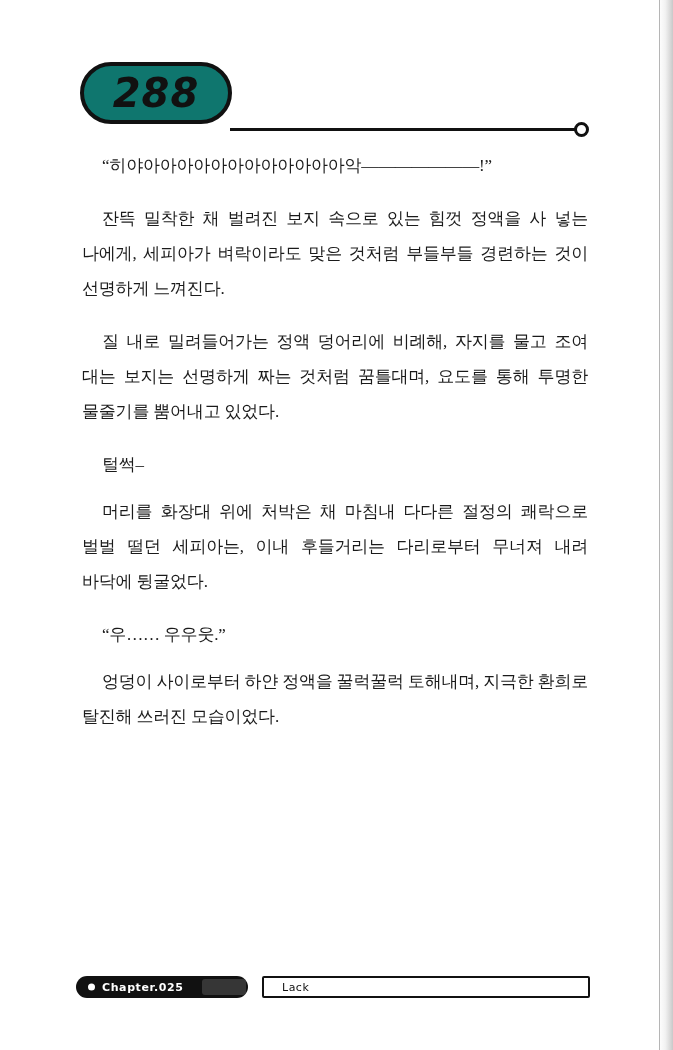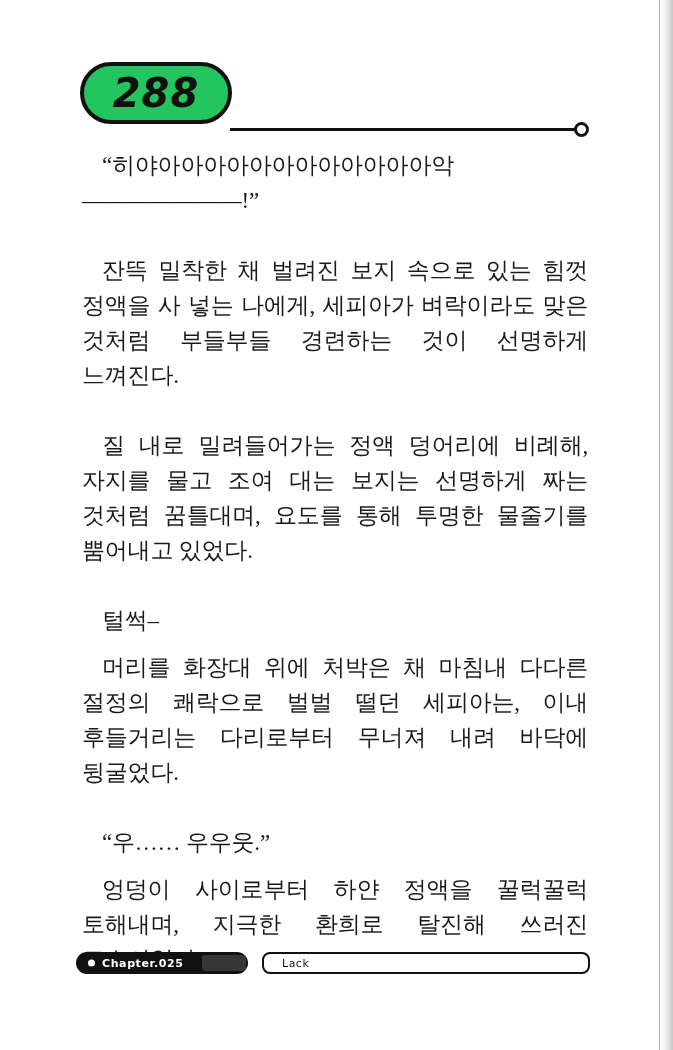--- a/index.html
+++ b/index.html
@@ -52,21 +52,21 @@
   }
   .num-pill {
     position: absolute;
     left: 0;
     top: 0;
     width: 152px;
     height: 62px;
     border: 4px solid #111;
     border-radius: 31px;
     box-sizing: border-box;
-    background: #22c55e;
+    background: #0f766e;
   }
   .num-pill .num {
     position: absolute;
     left: 0;
     right: 0;
     top: 50%;
     transform: translateY(-50%);
     text-align: center;
     font-family: "DejaVu Sans", sans-serif;
     font-style: italic;
@@ -97,35 +97,35 @@
 
   
   .body-text {
     position: absolute;
     left: 82px;
     top: 148px;
     width: 506px;
   }
   p {
     margin: 0;
-    font-size: 23px;
+    font-size: 17px;
     line-height: 35px;
     letter-spacing: -0.2px;
     text-align: justify;
     word-break: keep-all;
   }
   .indent { text-indent: 20px; }
-  .gap-lg { margin-top: 35px; }
+  .gap-lg { margin-top: 18px; }
   .gap-sm { margin-top: 12px; }
 
   
   .footer {
     position: absolute;
     left: 76px;
-    top: 952px;
+    top: 976px;
     width: 514px;
     height: 26px;
     text-align: right;
   }
   .footer-left {
     position: absolute;
     left: 0;
     top: 0;
     width: 172px;
     height: 22px;
@@ -165,21 +165,21 @@
     opacity: 0.55;
     border-radius: 3px;
   }
   .footer-right {
     position: absolute;
     left: 186px;
     top: 0;
     width: 328px;
     height: 22px;
     border: 2px solid #111;
-    border-radius: 8px;
+    border-radius: 2px;
     box-sizing: border-box;
     background: #fff;
   }
   .footer-right .label {
     position: absolute;
     left: 18px;
     top: 50%;
     transform: translateY(-50%);
     font-family: "DejaVu Sans", sans-serif;
     font-size: 11px;

